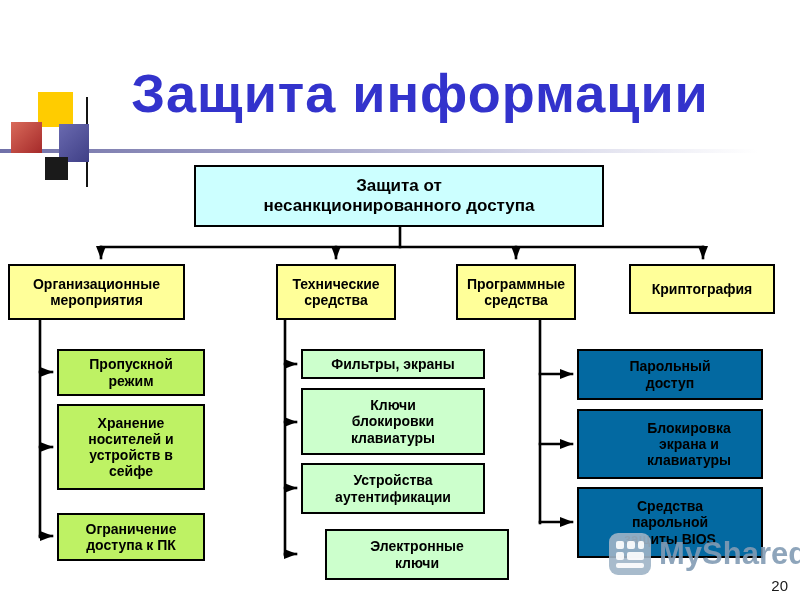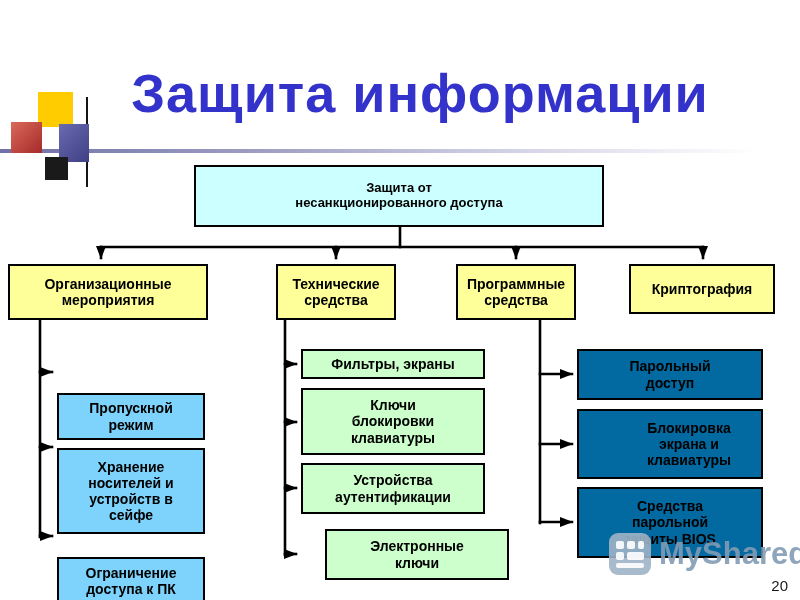--- a/index.html
+++ b/index.html
@@ -23,23 +23,23 @@
   }
 
   .connectors{position:absolute;left:0;top:0;pointer-events:none;}
 
   .box{
     position:absolute;box-sizing:border-box;border:2px solid #000;
     display:flex;align-items:center;justify-content:center;text-align:center;
     font-weight:bold;color:#000;font-size:14px;line-height:1.15;padding:2px;
   }
   .box .lbl{white-space:pre-line;}
-  .root{background:#CCFFFF;font-size:13px;}
+  .root{background:#CCFFFF;font-size:17px;}
   .cat{background:#FFFF99;}
-  .pink{background:#7dd3fc;margin-top:44px;}
+  .pink{background:#bef264;}
   .green{background:#CCFFCC;}
   .lav{background:#0369a1;}
 
   .watermark{
     position:absolute;left:608px;top:532px;display:flex;align-items:center;gap:7px;
     color:rgba(130,155,180,0.9);z-index:5;
   }
   .wm-text{font-size:31px;font-weight:bold;}
   .page-number{
     position:absolute;right:12px;bottom:6px;font-size:15px;color:#1a1a1a;z-index:6;
@@ -89,21 +89,21 @@
       <path d="M540,444 H572" marker-end="url(#arrow)"></path>
       <path d="M540,522 H572" marker-end="url(#arrow)"></path>
     </g>
   </svg>
 
   <div class="box root" style="left:194px;top:165px;width:410px;height:62px;">
     <span class="lbl">Защита от
 несанкционированного доступа</span>
   </div>
 
-  <div class="box cat" style="left:8px;top:264px;width:200px;height:56px;">
+  <div class="box cat" style="left:8px;top:264px;width:177px;height:56px;">
     <span class="lbl">Организационные
 мероприятия</span>
   </div>
   <div class="box cat" style="left:276px;top:264px;width:120px;height:56px;">
     <span class="lbl">Технические
 средства</span>
   </div>
   <div class="box cat" style="left:456px;top:264px;width:120px;height:56px;">
     <span class="lbl">Программные
 средства</span>

